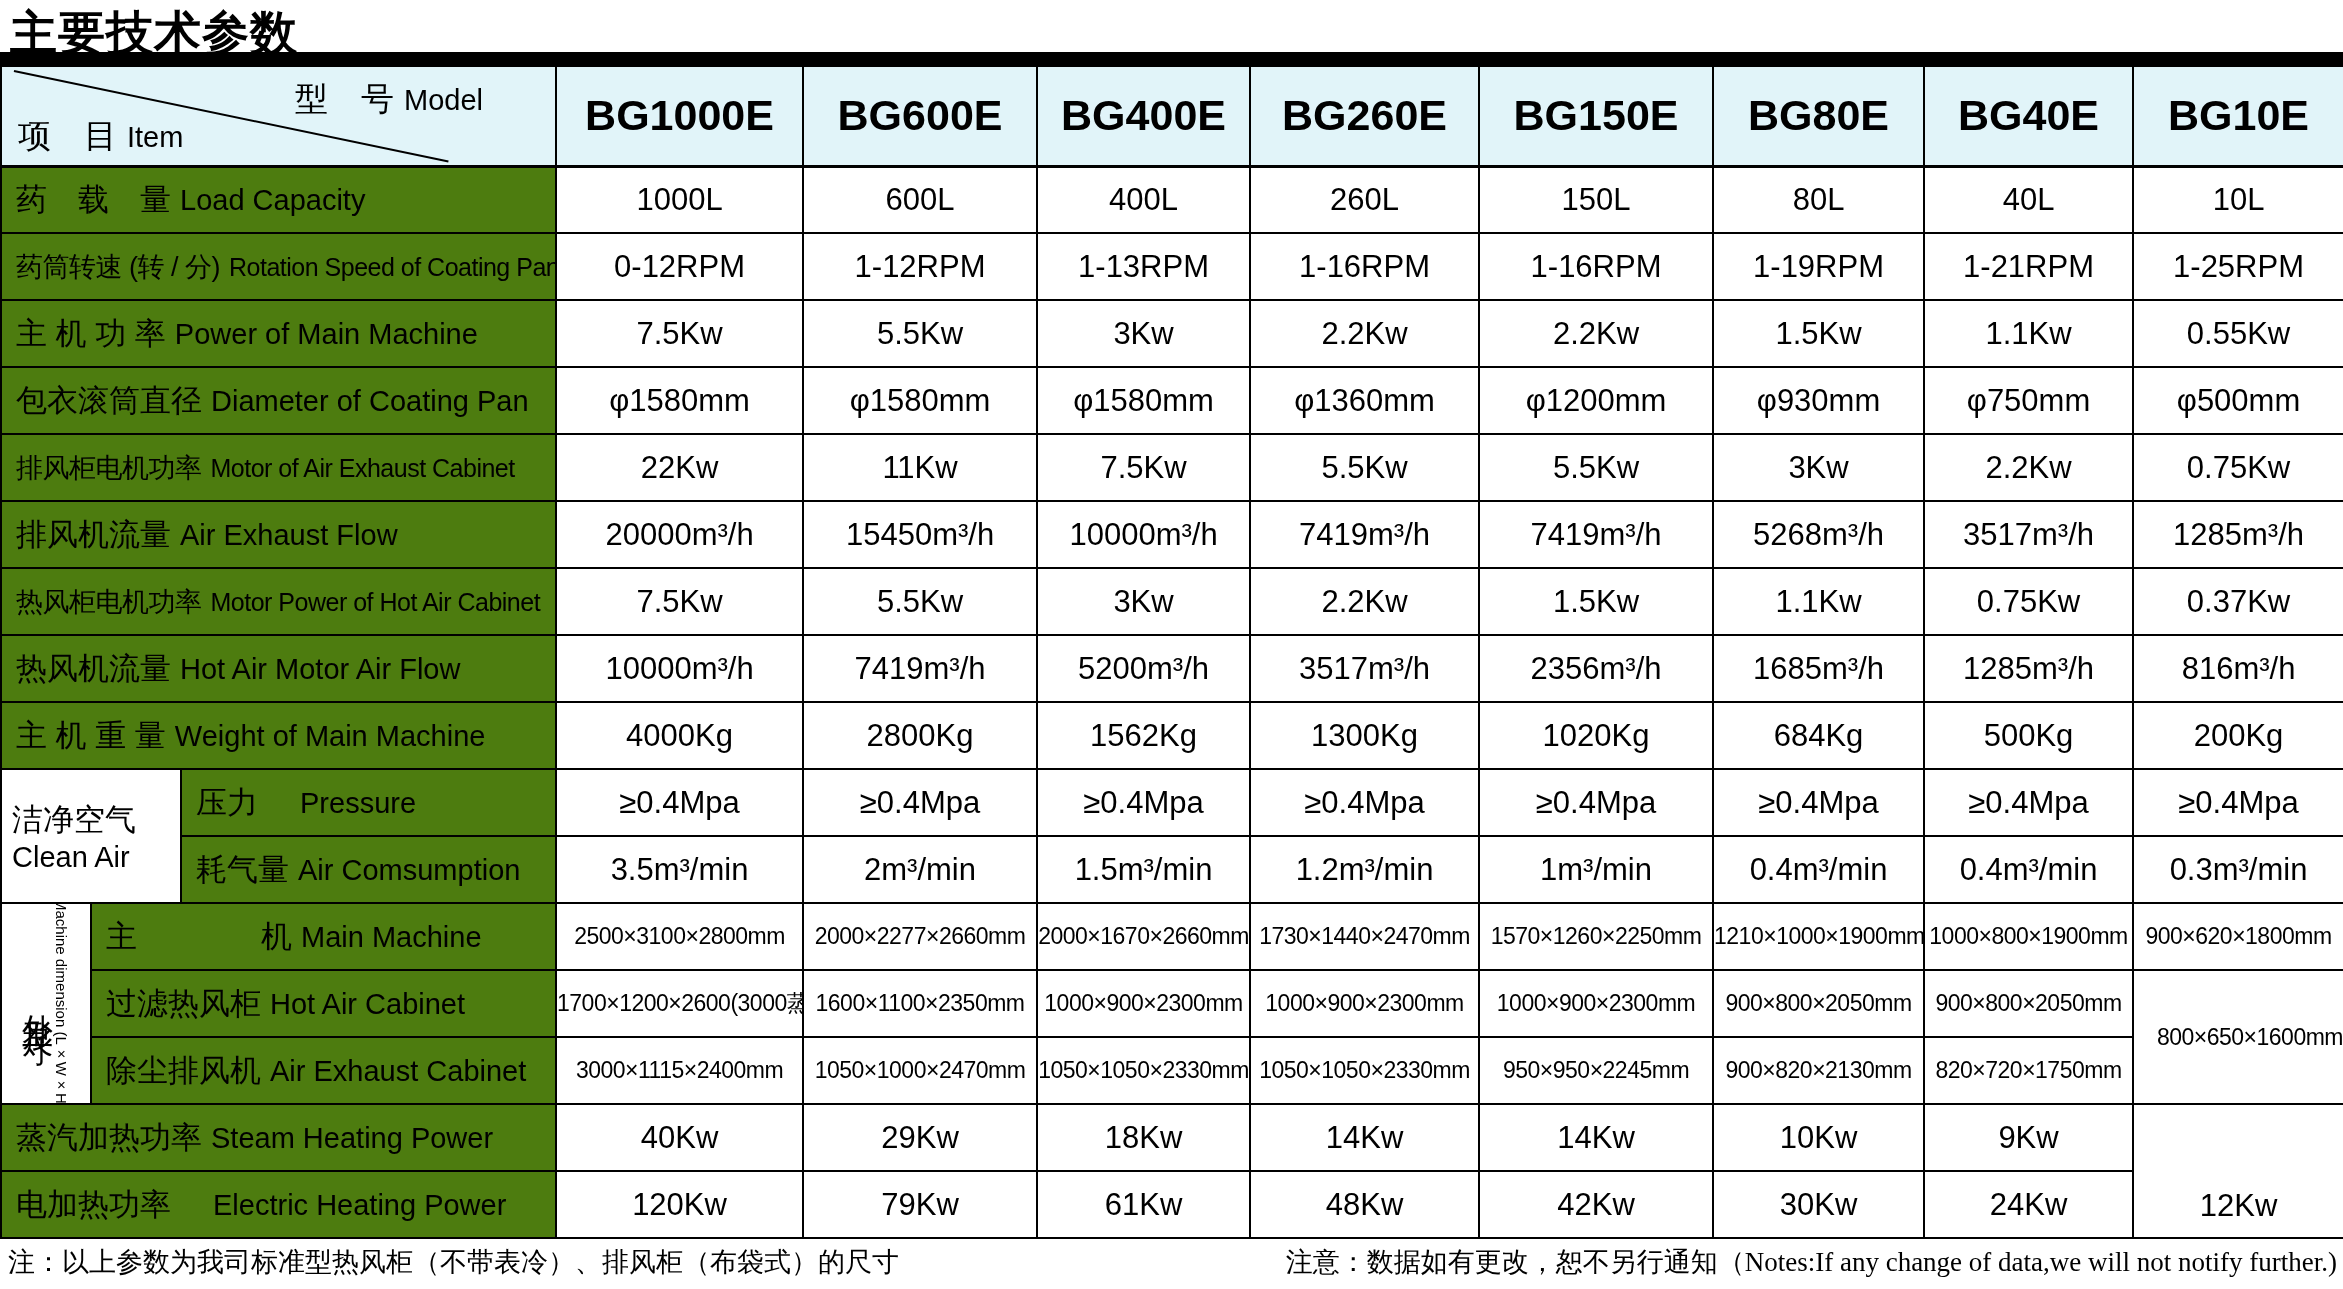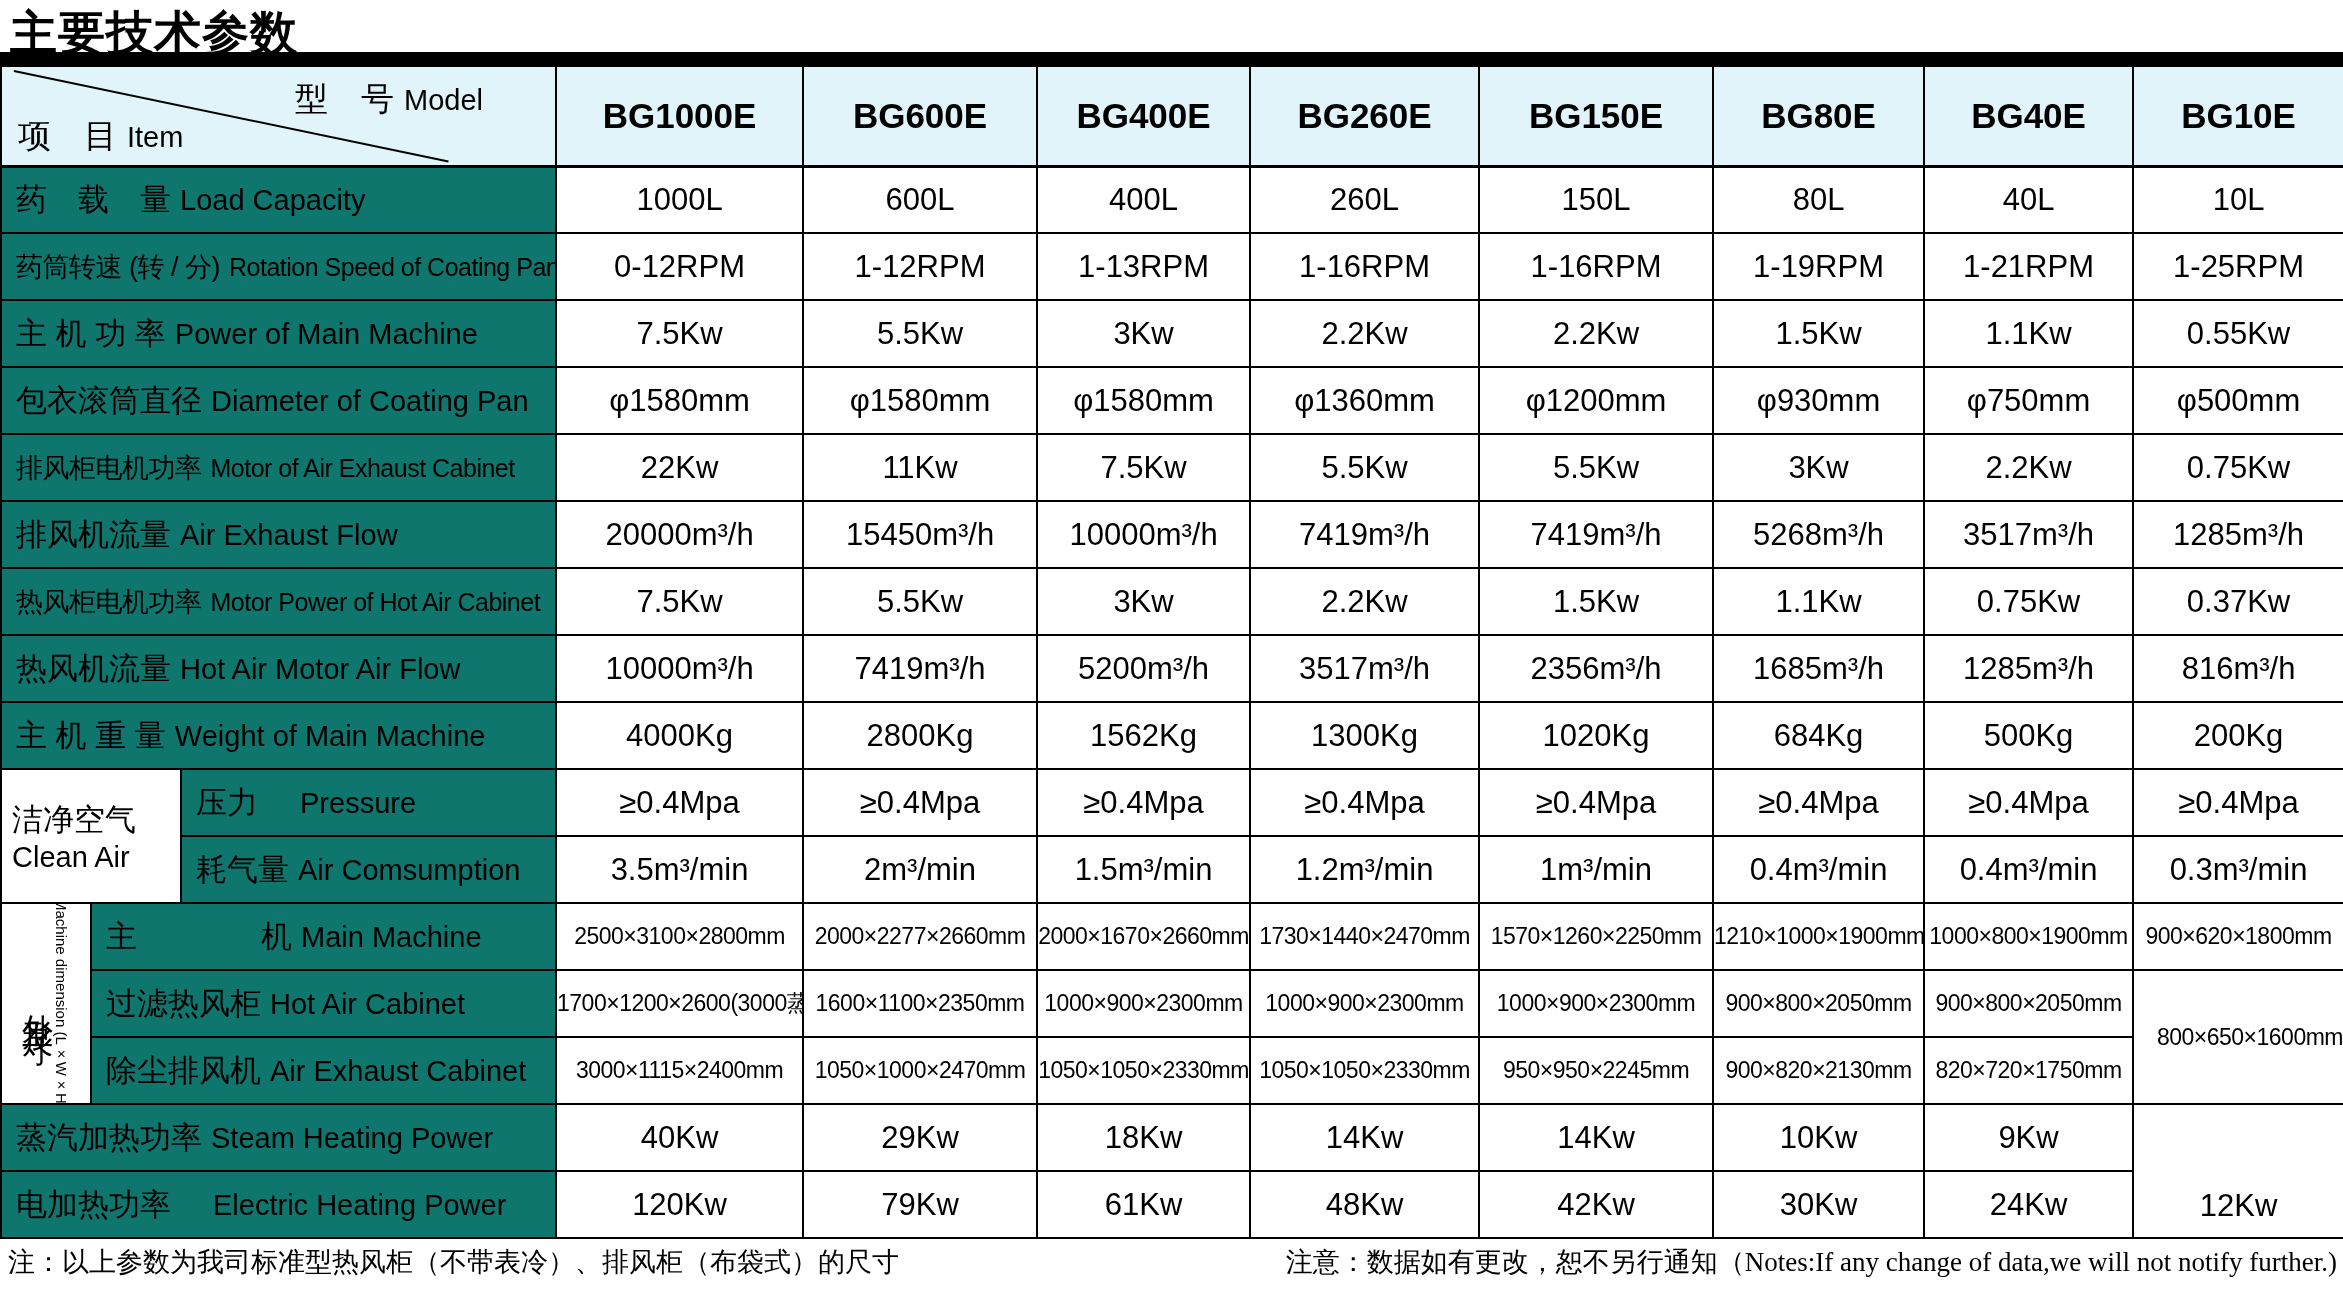--- a/index.html
+++ b/index.html
@@ -14,32 +14,32 @@
   .title-en { font-size:44px; font-weight:400; }
   .topbar { height:13px; background:#000; }
 
   
   table { width:2343px; border-collapse:collapse; table-layout:fixed; }
   td,th { border:2px solid #000; overflow:hidden; padding:0; }
   thead th { background:var(--header-bg,#e1f4f9); border-bottom:3px solid #000; }
   thead tr { height:100px; }
   tr.r { height:67px; }
 
-  .model-th { font-size:35px; font-weight:bold; text-align:center; letter-spacing:0px; }
+  .model-th { font-size:43px; font-weight:bold; text-align:center; letter-spacing:0px; }
 
   th.corner { position:relative; }
   .diag { position:absolute; left:0; top:0; width:100%; height:100%; }
   .corner-model { position:absolute; top:10px; right:72px; white-space:nowrap; font-weight:400;margin-left:28px; }
   .corner-model .zh { font-size:33px; }
   .corner-model .en { font-size:29px; margin-left:10px; }
   .corner-item { position:absolute; left:16px; bottom:6px; white-space:nowrap; font-weight:400; }
   .corner-item .zh { font-size:33px; }
   .corner-item .en { font-size:29px; margin-left:10px; }
 
-  td.label { text-align:left; padding-left:14px; white-space:nowrap; background:#0f766e; }
+  td.label { text-align:left; padding-left:14px; white-space:nowrap; background:#4d7c0f; }
   td.label .zh { font-size:31px; }
   td.label .en { font-size:29px; margin-left:9px; }
   td.label.sm .zh { font-size:27px; letter-spacing:-0.5px; }
   td.label.sm .en { font-size:25px; letter-spacing:-0.5px; }
   .en.ml { margin-left:42px !important; }
 
   td.val { text-align:center; font-size:31px; white-space:nowrap; }
   tr.dim td.val, td.cond { font-size:23px; letter-spacing:-0.5px; }
   td.xs { font-size:19px; letter-spacing:-1px; }
 

